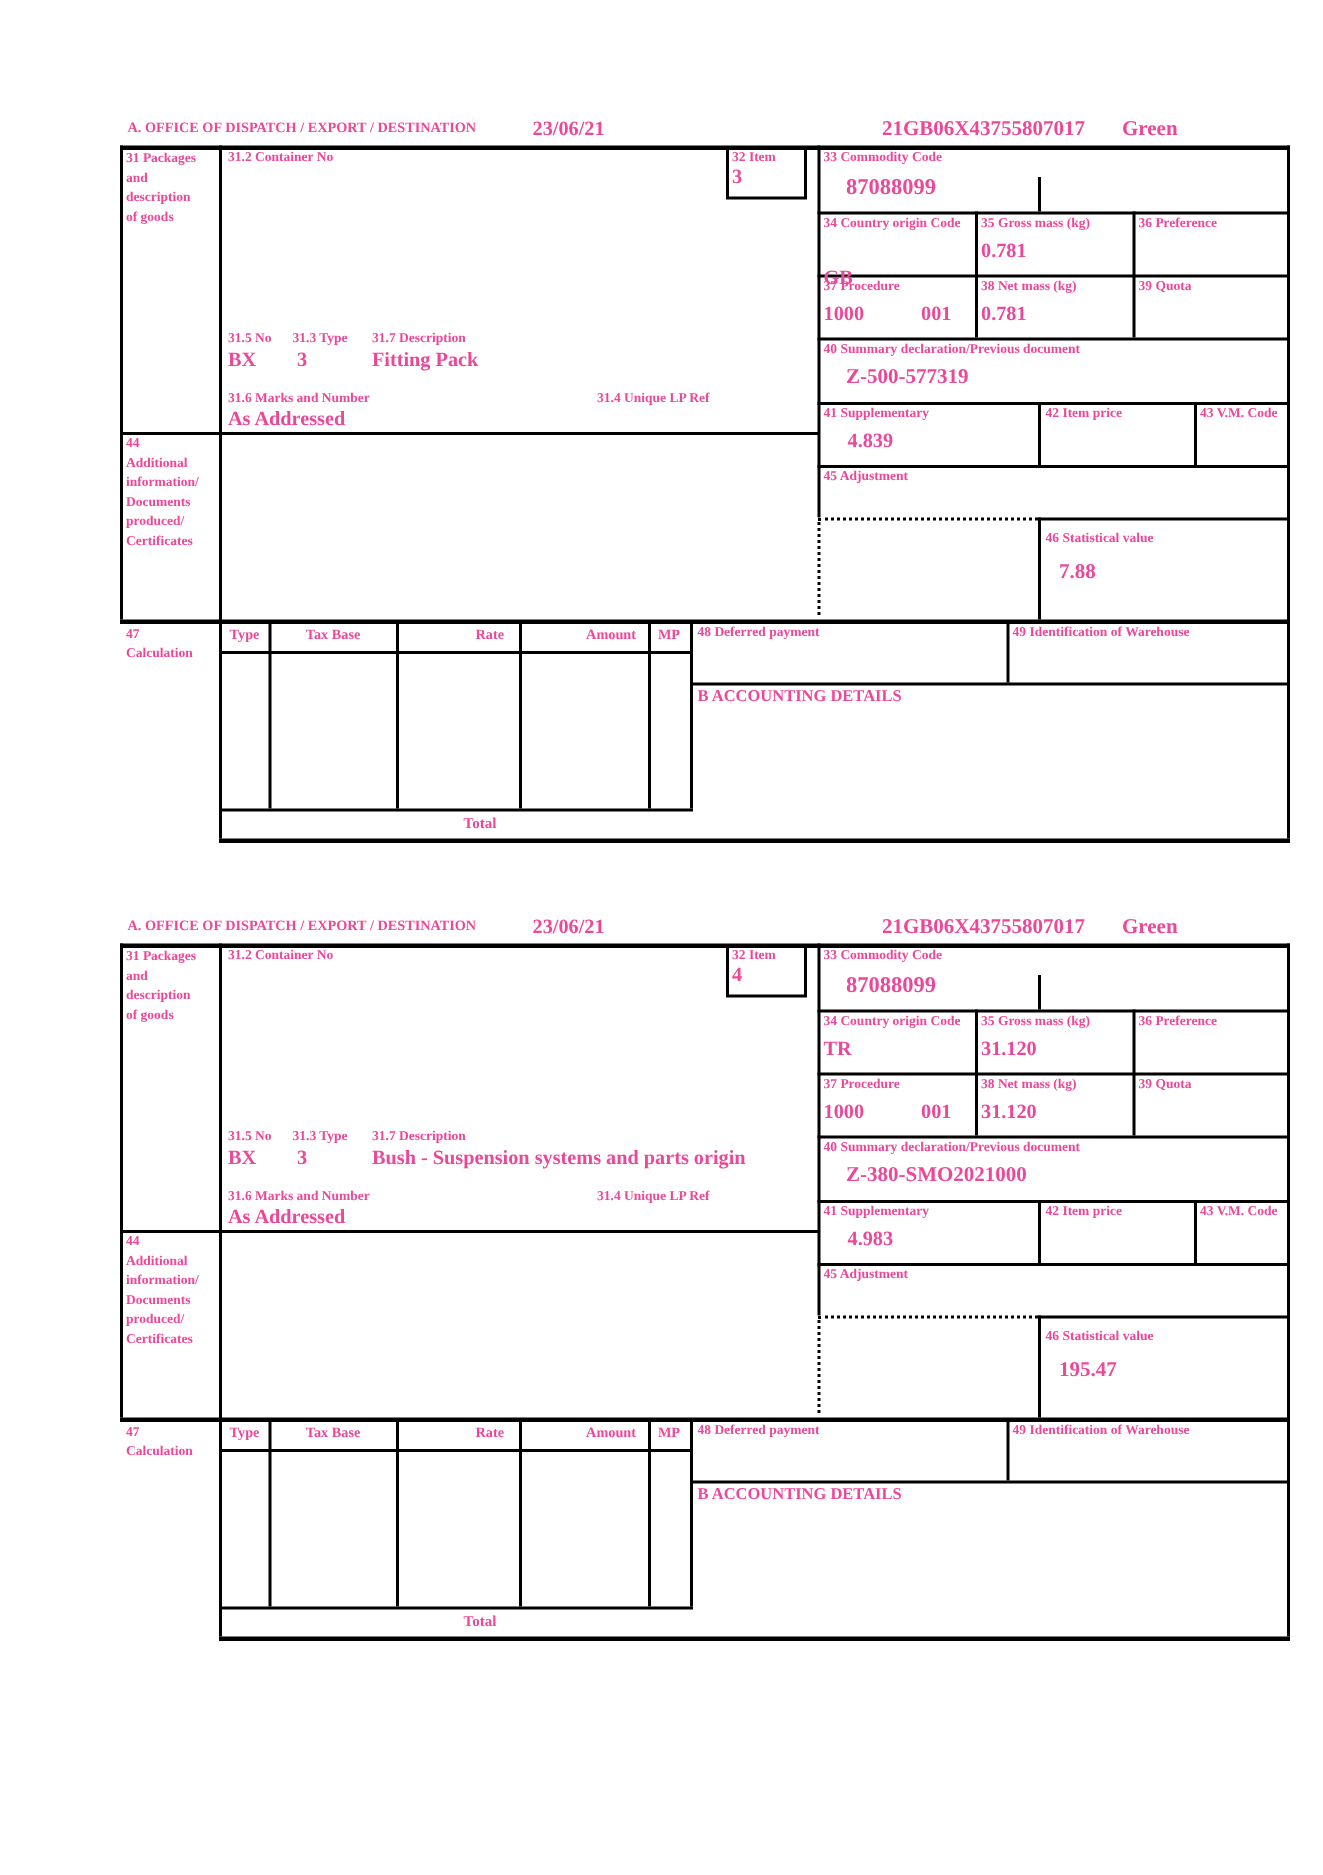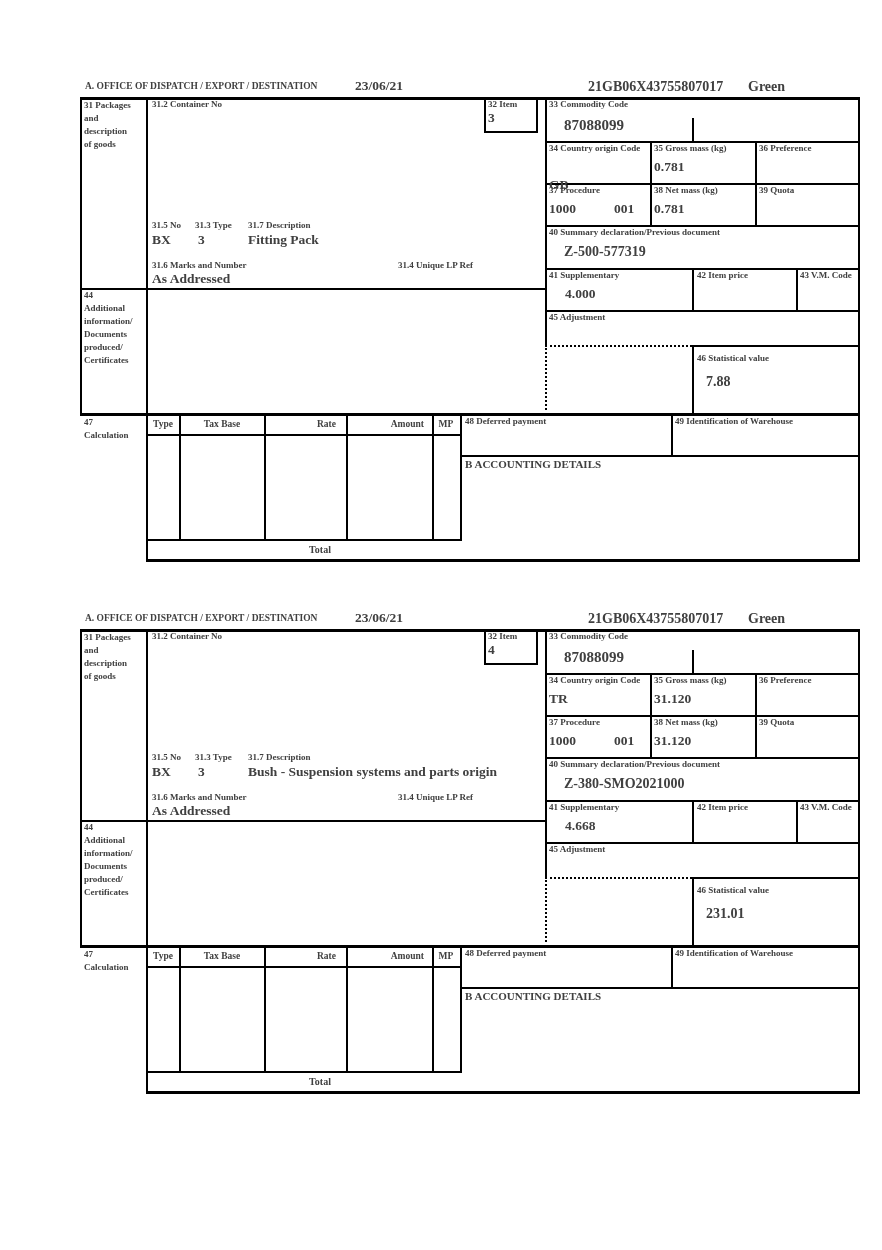--- a/index.html
+++ b/index.html
@@ -1,21 +1,21 @@
 <!DOCTYPE html>
 <html><head>
 <meta charset="utf-8">
 <style>
   html,body{margin:0;padding:0;background:#ffffff;}
   #page{
     position:relative;
     width:882px;height:1250px;
     background:#ffffff;
     font-family:"Liberation Serif","DejaVu Serif",serif;
-    color:#404040;
+    color:#ec4899;
     overflow:hidden;
   }
   .section{position:absolute;left:0;width:882px;height:500px;}
   .t{position:absolute;white-space:nowrap;font-weight:bold;line-height:1.1;}
   .lbl{position:absolute;white-space:nowrap;font-weight:bold;font-size:9px;line-height:1.1;}
   .val{position:absolute;white-space:nowrap;font-weight:bold;font-size:13.5px;line-height:1.1;}
   .hl{position:absolute;height:2px;background:#000;}
   .hl3{position:absolute;height:3px;background:#000;}
   .vl{position:absolute;width:2px;background:#000;}
   .hld{position:absolute;height:0;border-top:2px dotted #000;}
@@ -101,21 +101,21 @@
   <div class="val" style="left:248px;top:155px;">Fitting Pack</div>
 
   <div class="lbl" style="left:549px;top:150px;">40 Summary declaration/Previous document</div>
   <div class="val" style="left:564px;top:166px;font-size:14px;">Z-500-577319</div>
 
   <div class="lbl" style="left:152px;top:183px;">31.6 Marks and Number</div>
   <div class="lbl" style="left:398px;top:183px;">31.4 Unique LP Ref</div>
   <div class="val" style="left:152px;top:194px;">As Addressed</div>
 
   <div class="lbl" style="left:549px;top:193px;">41 Supplementary</div>
-  <div class="val" style="left:565px;top:209px;">4.000</div>
+  <div class="val" style="left:565px;top:209px;">4.839</div>
   <div class="lbl" style="left:697px;top:193px;">42 Item price</div>
   <div class="lbl" style="left:800px;top:193px;">43 V.M. Code</div>
 
   <div class="lbl" style="left:549px;top:235px;">45 Adjustment</div>
   <div class="lbl" style="left:697px;top:276px;">46 Statistical value</div>
   <div class="val" style="left:706px;top:296px;font-size:14px;">7.88</div>
 
   <div class="lbl" style="left:84px;top:213px;">44</div>
   <div class="lbl" style="left:84px;top:226px;">Additional</div>
   <div class="lbl" style="left:84px;top:239px;">information/</div>
@@ -211,27 +211,27 @@
   <div class="val" style="left:248px;top:155px;">Bush - Suspension systems and parts origin</div>
 
   <div class="lbl" style="left:549px;top:150px;">40 Summary declaration/Previous document</div>
   <div class="val" style="left:564px;top:166px;font-size:14px;">Z-380-SMO2021000</div>
 
   <div class="lbl" style="left:152px;top:183px;">31.6 Marks and Number</div>
   <div class="lbl" style="left:398px;top:183px;">31.4 Unique LP Ref</div>
   <div class="val" style="left:152px;top:194px;">As Addressed</div>
 
   <div class="lbl" style="left:549px;top:193px;">41 Supplementary</div>
-  <div class="val" style="left:565px;top:209px;">4.668</div>
+  <div class="val" style="left:565px;top:209px;">4.983</div>
   <div class="lbl" style="left:697px;top:193px;">42 Item price</div>
   <div class="lbl" style="left:800px;top:193px;">43 V.M. Code</div>
 
   <div class="lbl" style="left:549px;top:235px;">45 Adjustment</div>
   <div class="lbl" style="left:697px;top:276px;">46 Statistical value</div>
-  <div class="val" style="left:706px;top:296px;font-size:14px;">231.01</div>
+  <div class="val" style="left:706px;top:296px;font-size:14px;">195.47</div>
 
   <div class="lbl" style="left:84px;top:213px;">44</div>
   <div class="lbl" style="left:84px;top:226px;">Additional</div>
   <div class="lbl" style="left:84px;top:239px;">information/</div>
   <div class="lbl" style="left:84px;top:252px;">Documents</div>
   <div class="lbl" style="left:84px;top:265px;">produced/</div>
   <div class="lbl" style="left:84px;top:278px;">Certificates</div>
 
   <div class="lbl" style="left:84px;top:340px;">47</div>
   <div class="lbl" style="left:84px;top:353px;">Calculation</div>

